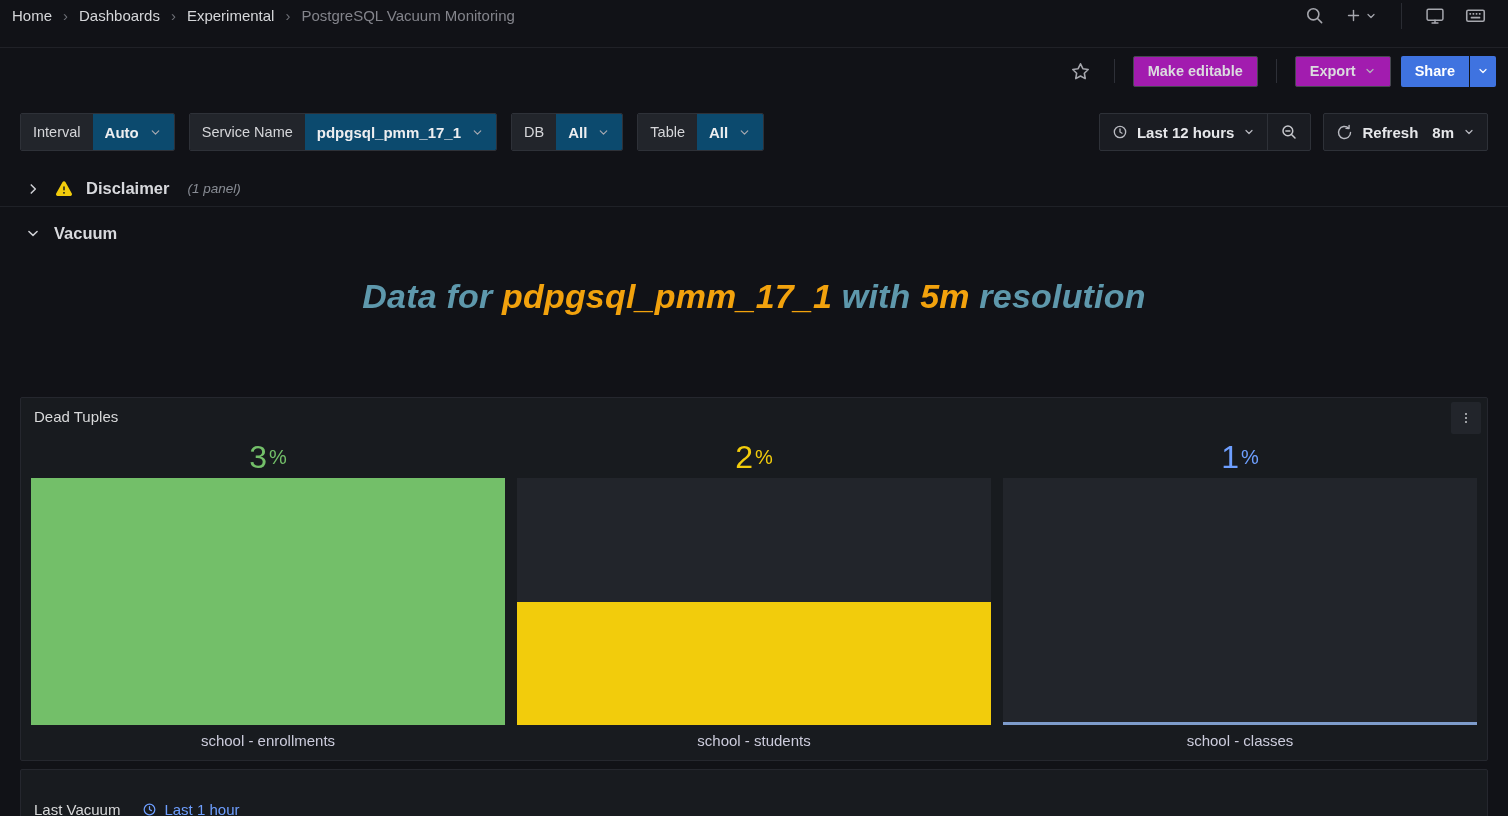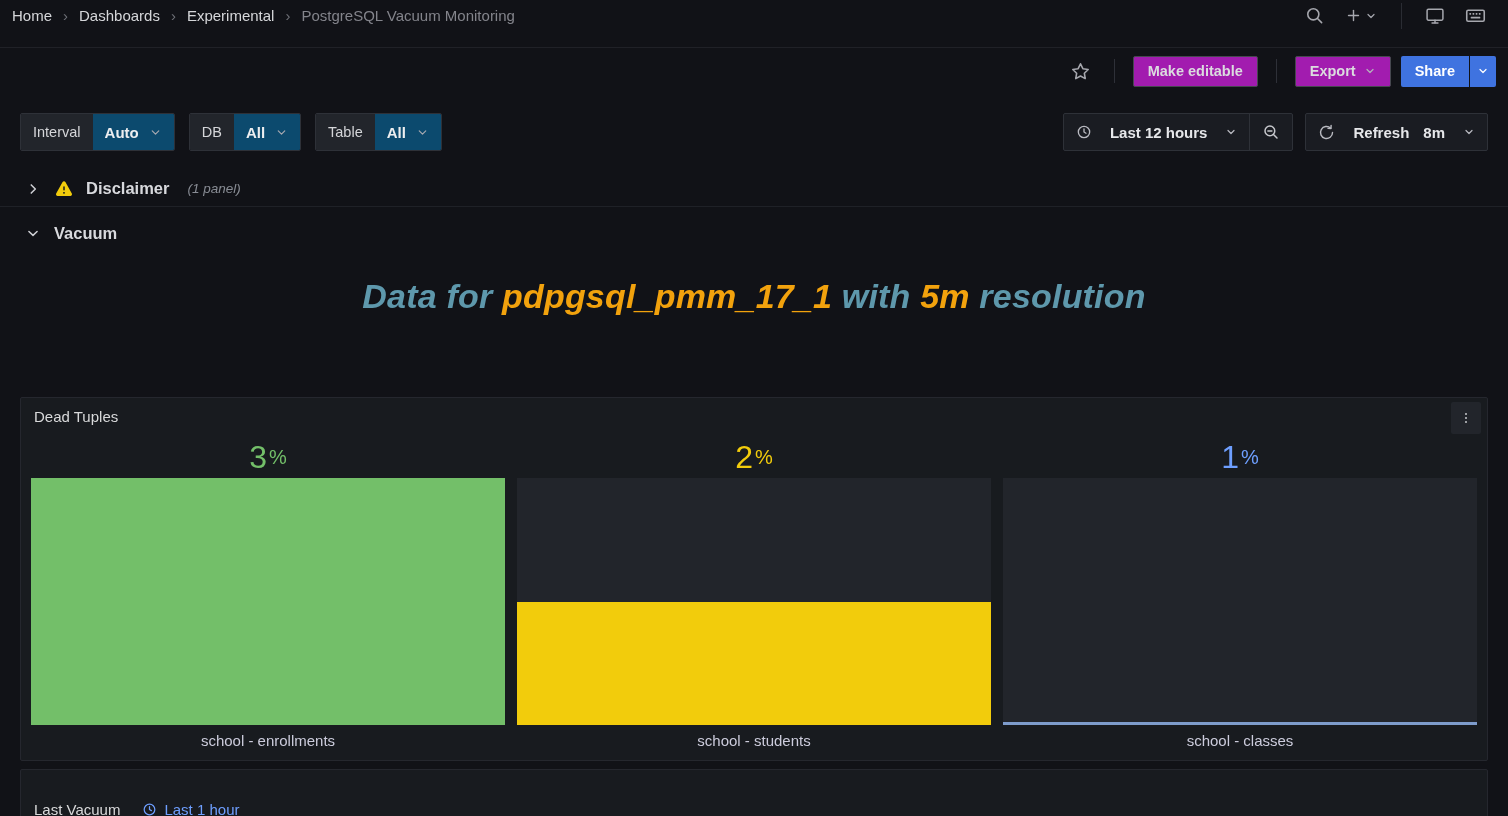--- a/index.html
+++ b/index.html
@@ -37,21 +37,21 @@
   .submenu{display:flex;align-items:center;gap:14px;padding:19px 20px 0 20px;}
   .var-group{height:38px;display:flex;align-items:stretch;border:1px solid #2E3138;border-radius:2px;overflow:hidden;}
   .var-label{background:#22252B;display:flex;align-items:center;padding:0 12px;font-size:14.5px;font-weight:500;color:#D5D6D9;white-space:nowrap;}
   .var-value{background:#0c4a6e;display:flex;align-items:center;gap:10px;padding:0 12px;font-size:15px;font-weight:600;color:#EDEEF0;cursor:pointer;white-space:nowrap;}
   .var-value .chev{color:#A8A9B0;}
   .toggle-wrap{background:#15161B;display:flex;align-items:center;padding:0 12px;}
   .toggle{width:37px;height:20px;border-radius:10px;background:#3D71D9;position:relative;cursor:pointer;}
   .knob{position:absolute;top:2px;right:2px;width:16px;height:16px;border-radius:50%;background:#fff;display:flex;align-items:center;justify-content:center;font-size:11px;font-weight:700;color:#3D71D9;line-height:1;}
   .time-area{margin-left:auto;display:flex;align-items:center;gap:12px;}
   .tp-group{height:38px;display:flex;align-items:stretch;border:1px solid #2E3138;border-radius:2px;background:#1A1C22;}
-  .tp-sec{display:flex;align-items:center;gap:18px;padding:0 12px;font-size:15px;font-weight:600;color:#E6E7EA;cursor:pointer;white-space:nowrap;}
+  .tp-sec{display:flex;align-items:center;gap:9px;padding:0 12px;font-size:15px;font-weight:600;color:#E6E7EA;cursor:pointer;white-space:nowrap;}
   .tp-divider{width:1px;background:#2E3138;}
   .muted-ic{color:#B9BAC1;}
 
   
   .row-header{display:flex;align-items:center;height:36px;padding:0 20px 0 26px;cursor:pointer;}
   .row-disclaimer{margin-top:20px;border-bottom:1px solid #1F2127;}
   .row-vacuum{margin-top:8px;}
   .row-chev{color:#CFD0D5;margin-right:14px;display:flex;}
   .row-title{font-size:16.5px;font-weight:700;color:#D8D9DD;}
   .row-count{font-size:13.5px;font-style:italic;color:#888C94;margin-left:18px;}
@@ -164,20 +164,29 @@
   <div class="var-group">
     <span class="var-label">Interval</span>
     <span class="var-value">
       <span>Auto</span>
       <svg class="chev" width="13" height="13" viewBox="0 0 24 24" fill="none" stroke="currentColor" stroke-width="2.2" stroke-linecap="round" stroke-linejoin="round">
           <polyline points="6 9 12 15 18 9"></polyline>
         </svg>
     </span>
   </div>
   <div class="var-group">
+    <span class="var-label">Service Name</span>
+    <span class="var-value">
+      <span>pdpgsql_pmm_17_1</span>
+      <svg class="chev" width="13" height="13" viewBox="0 0 24 24" fill="none" stroke="currentColor" stroke-width="2.2" stroke-linecap="round" stroke-linejoin="round">
+          <polyline points="6 9 12 15 18 9"></polyline>
+        </svg>
+    </span>
+  </div>
+  <div class="var-group">
     <span class="var-label">DB</span>
     <span class="var-value">
       <span>All</span>
       <svg class="chev" width="13" height="13" viewBox="0 0 24 24" fill="none" stroke="currentColor" stroke-width="2.2" stroke-linecap="round" stroke-linejoin="round">
           <polyline points="6 9 12 15 18 9"></polyline>
         </svg>
     </span>
   </div>
   <div class="var-group">
     <span class="var-label">Table</span>

